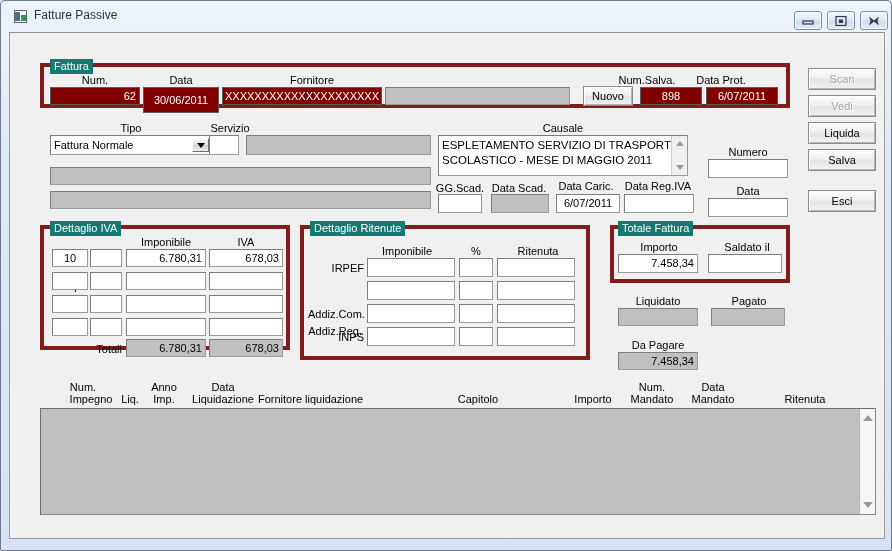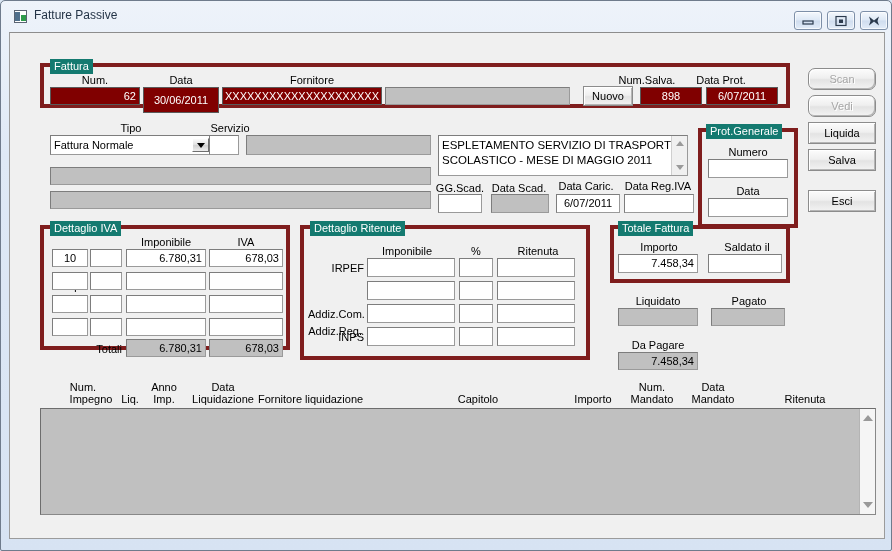--- a/index.html
+++ b/index.html
@@ -100,21 +100,21 @@
   
   .pbtn{
     position:absolute;box-sizing:border-box;
     background:linear-gradient(#fcfcfc,#efefef 46%,#e3e3e3 54%,#f3f3f3);
     border:1px solid #8c8c8c;
     box-shadow:inset 1px 1px 0 #ffffff, inset -1px -1px 0 #b5b5b5;
     font-size:11px;color:#000;
     display:flex;align-items:center;justify-content:center;
     white-space:nowrap;
   }
-  .pbtn.disabled{color:#a6a6a6;text-shadow:1px 1px 0 #ffffff;border-radius:7px;}
+  .pbtn.disabled{color:#a6a6a6;text-shadow:1px 1px 0 #ffffff;}
 
   
   .tarea{
     position:absolute;box-sizing:border-box;background:#fff;
     border:1px solid #9a9a9a;border-top-color:#7d7d7d;border-left-color:#7d7d7d;
     font-size:11.5px;line-height:15px;padding:2px 3px;overflow:hidden;
   }
   .tarea .sb{
     position:absolute;right:0;top:0;bottom:0;width:15px;
     background:#f0f0f0;border-left:1px solid #cfcfcf;
@@ -192,42 +192,40 @@
     <div class="combo" style="left:40px;top:102px;width:162px;height:20px;">
       <span>Fattura Normale</span>
       <span class="arrow"></span>
     </div>
     <div class="fld c" style="left:199px;top:102px;width:30px;height:20px;"></div>
     <div class="fld ro" style="left:236px;top:102px;width:185px;height:20px;"></div>
 
     <div class="fld ro" style="left:40px;top:134px;width:381px;height:18px;"></div>
     <div class="fld ro" style="left:40px;top:158px;width:381px;height:18px;"></div>
 
+    <div class="lbl c" style="left:428px;top:89px;width:250px;">Causale</div>
     <div class="tarea" style="left:428px;top:102px;width:250px;height:41px;">
       <div>ESPLETAMENTO SERVIZIO DI TRASPORTO</div>
       <div>SCOLASTICO - MESE DI MAGGIO 2011</div>
       <div class="sb">
         <span class="sb-arrow sb-up"></span>
         <span class="sb-arrow sb-dn"></span>
       </div>
     </div>
 
     <div class="lbl c" style="left:423px;top:149px;width:54px;">GG.Scad.</div>
     <div class="lbl c" style="left:478px;top:149px;width:62px;">Data Scad.</div>
     <div class="lbl c" style="left:543px;top:147px;width:66px;">Data Caric.</div>
     <div class="lbl c" style="left:611px;top:147px;width:74px;">Data Reg.IVA</div>
 
     <div class="fld c" style="left:428px;top:161px;width:44px;height:19px;"></div>
     <div class="fld ro c" style="left:481px;top:161px;width:58px;height:19px;"></div>
     <div class="fld c" style="left:546px;top:161px;width:64px;height:19px;">6/07/2011</div>
     <div class="fld c" style="left:614px;top:161px;width:70px;height:19px;"></div>
 
-    <div class="grp" style="left:688px;top:95px;width:100px;height:100px;">
-      <div class="grp-cap" style="left:4px;">Prot.Generale</div>
-    </div>
     <div class="lbl c" style="left:692px;top:113px;width:92px;">Numero</div>
     <div class="fld" style="left:698px;top:126px;width:80px;height:19px;"></div>
     <div class="lbl c" style="left:692px;top:152px;width:92px;">Data</div>
     <div class="fld" style="left:698px;top:165px;width:80px;height:19px;"></div>
 
     <div class="grp" style="left:30px;top:192px;width:250px;height:125px;">
       <div class="grp-cap">Dettaglio IVA</div>
     </div>
     <div class="lbl c" style="left:36px;top:203px;width:46px;margin-top:44px;">Aliq.</div>
     <div class="lbl c" style="left:115px;top:203px;width:82px;">Imponibile</div>

